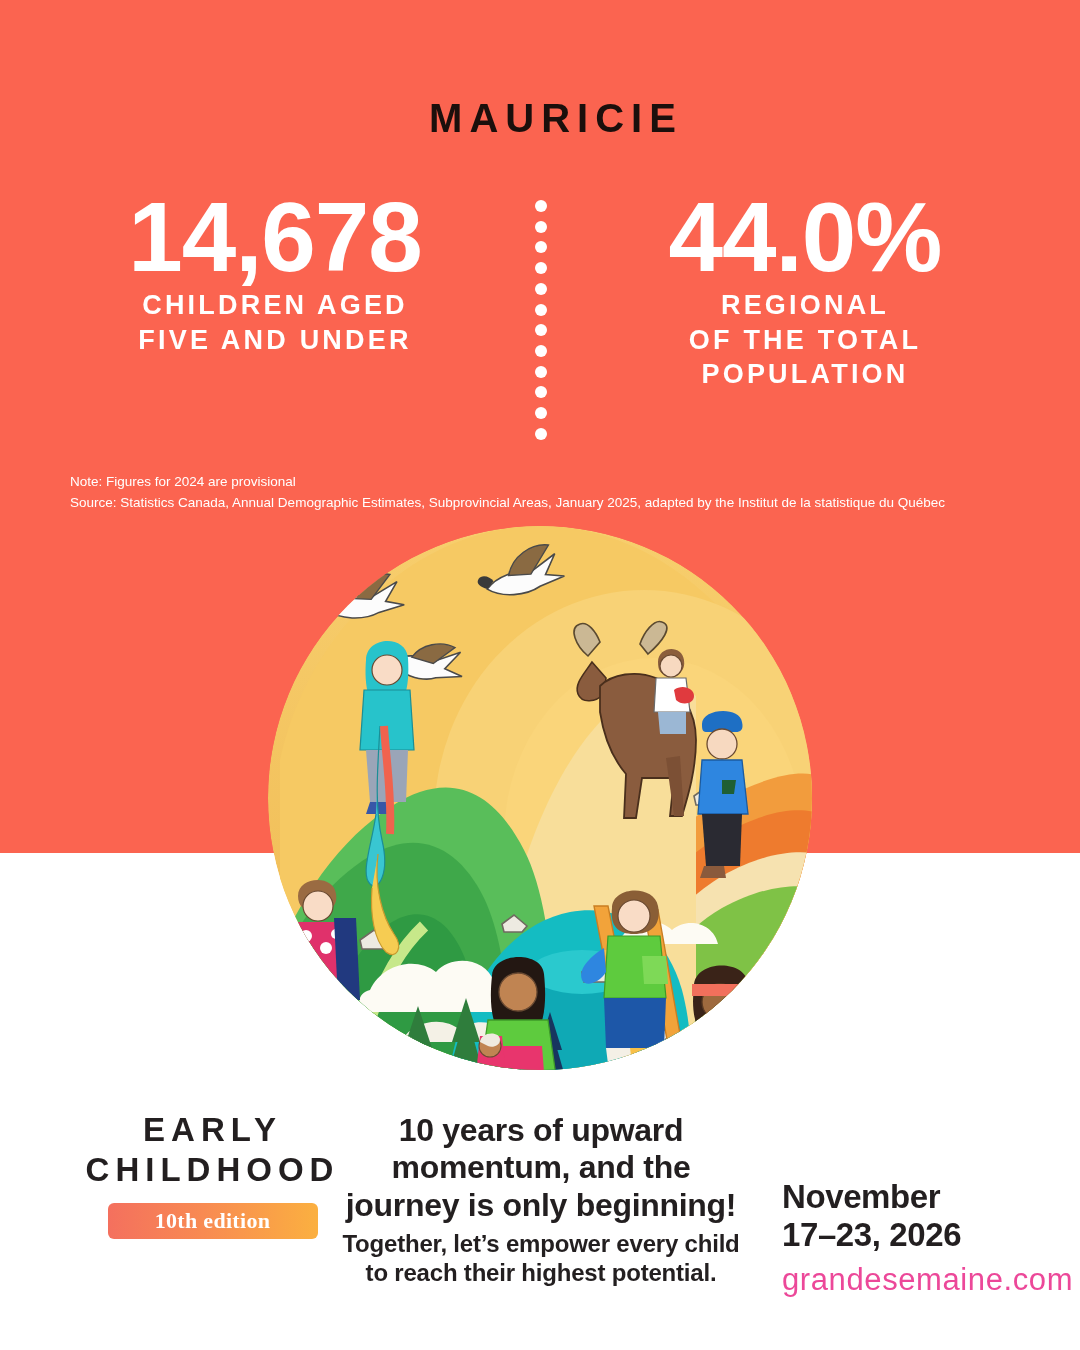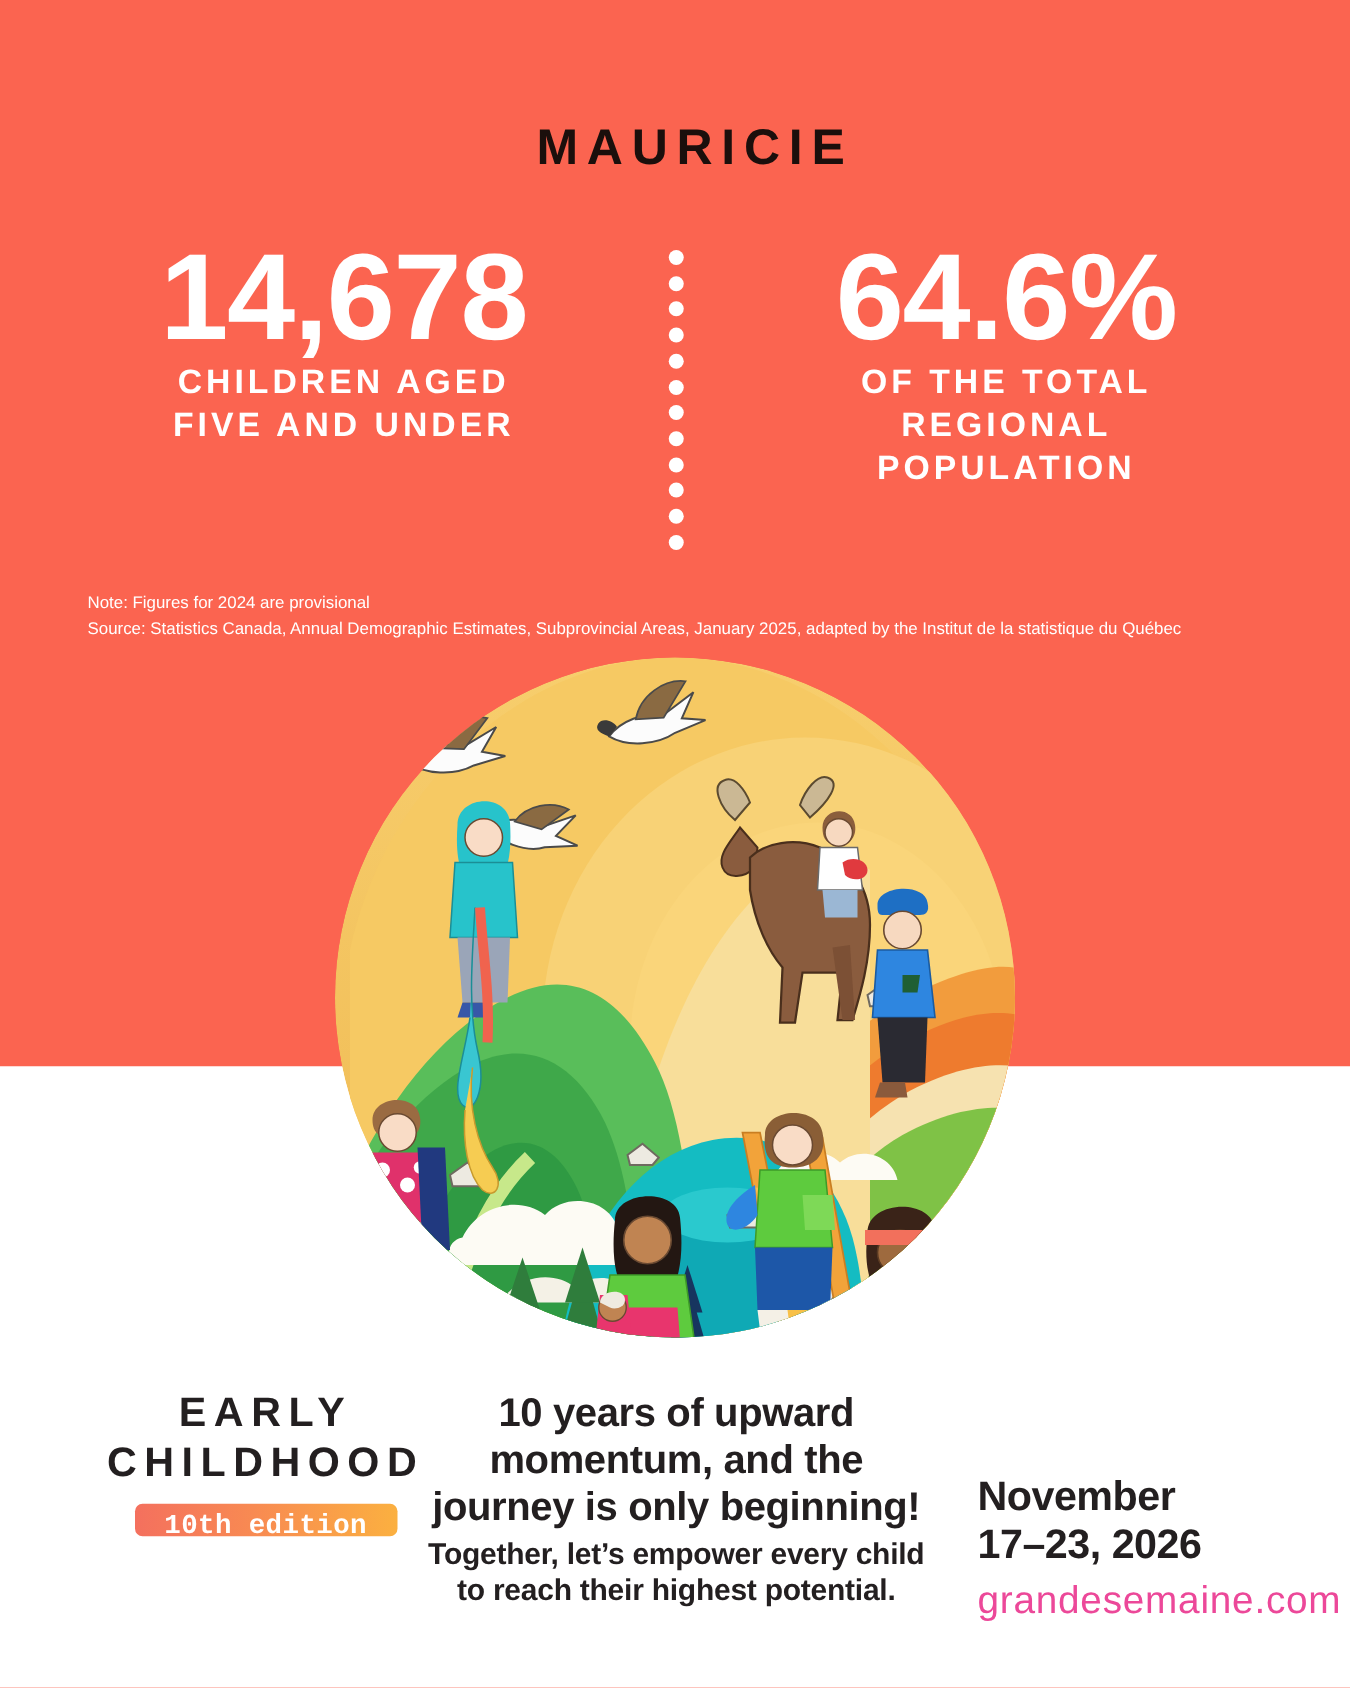--- a/index.html
+++ b/index.html
@@ -76,26 +76,26 @@
     color:#231F20;
   }
   .logo-line{
     font-size:33px;font-weight:bold;letter-spacing:6px;line-height:1.22;
     font-family:"Liberation Sans", sans-serif;
   }
   .logo-week{
     font-size:29px;font-weight:bold;letter-spacing:6px;line-height:1.3;margin-top:2px;
   }
   .edition-badge{
-    margin:12px auto 0 auto;display:block;width:210px;height:26px;
+    margin:12px auto 0 auto;display:block;width:210px;height:36px;
     border-radius:6px;
     background:linear-gradient(90deg,#F4705E 0%, #F88A52 45%, #FBB040 100%);
     color:#ffffff;font-size:22px;font-weight:bold;
     line-height:36px;text-align:center;
-    font-family:Liberation Mono, monospace;
+    font-family:Liberation Serif, serif;
     letter-spacing:0.3px;
   }
 
   .tagline-block{
     position:absolute;left:336px;top:1112px;width:410px;text-align:center;color:#231F20;
   }
   .tagline-main{
     font-size:32px;font-weight:bold;line-height:1.17;letter-spacing:-0.3px;
   }
   .tagline-sub{
@@ -121,24 +121,24 @@
 
     <div class="stat stat-left">
       <div class="stat-value">14,678</div>
       <div class="stat-label">
         <div>CHILDREN AGED</div>
         <div>FIVE AND UNDER</div>
       </div>
     </div>
 
     <div class="stat stat-right">
-      <div class="stat-value">64.6%</div>
+      <div class="stat-value">44.0%</div>
       <div class="stat-label">
+        <div>REGIONAL</div>
         <div>OF THE TOTAL</div>
-        <div>REGIONAL</div>
         <div>POPULATION</div>
       </div>
     </div>
   </div>
 
   <div class="divider">
     <span class="dot"></span>
     <span class="dot"></span>
     <span class="dot"></span>
     <span class="dot"></span>

